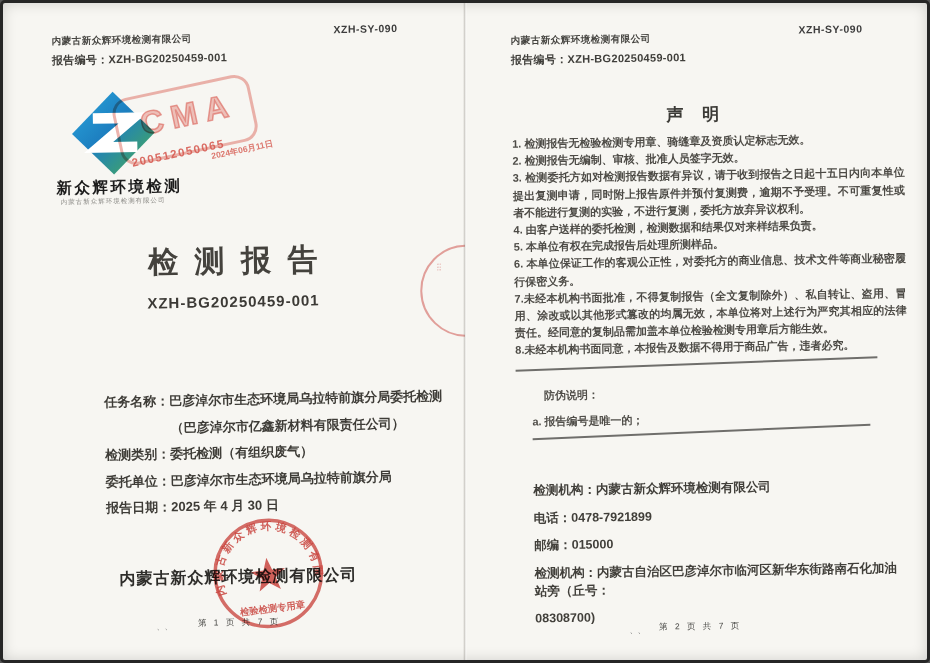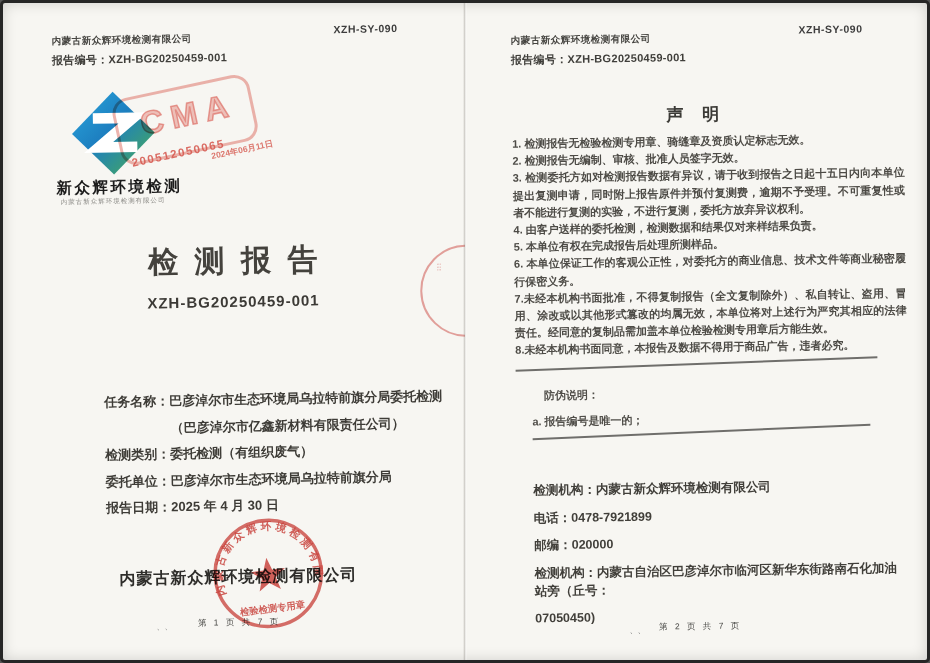--- a/index.html
+++ b/index.html
@@ -148,23 +148,23 @@
     <div class="abs divider" style="left:50px;top:360px;width:362px;transform:rotate(-1.3deg);"></div>
 
     <div class="abs antifake" style="left:78px;top:383px;text-align:right;">防伪说明：</div>
     <div class="abs antifake" style="left:66px;top:409px;">a. 报告编号是唯一的；</div>
 
     <div class="abs divider" style="left:66px;top:428px;width:338px;transform:rotate(-1.6deg);"></div>
 
     <div class="abs contact" style="left:66px;top:476px;width:372px;">
       <div class="crow"><span>检测机构：</span><span>内蒙古新众辉环境检测有限公司</span></div>
       <div class="crow"><span>电话：</span><span>0478-7921899</span></div>
-      <div class="crow"><span>邮编：</span><span>020000</span></div>
+      <div class="crow"><span>邮编：</span><span>015000</span></div>
       <div class="crow"><span>检测机构：</span><span>内蒙古自治区巴彦淖尔市临河区新华东街路南石化加油站旁（丘号：</span></div>
-      <div class="crow"><span>07050450)</span></div>
+      <div class="crow"><span>08308700)</span></div>
     </div>
 
     <div class="abs pg-marks" style="left:160px;top:621px;">、、</div>
     <div class="abs center pg-footer" style="top:618px;">第 2 页 共 7 页</div>
    </div>
   </div>
 
   <div class="seam"></div>
  </div>
 </div>

